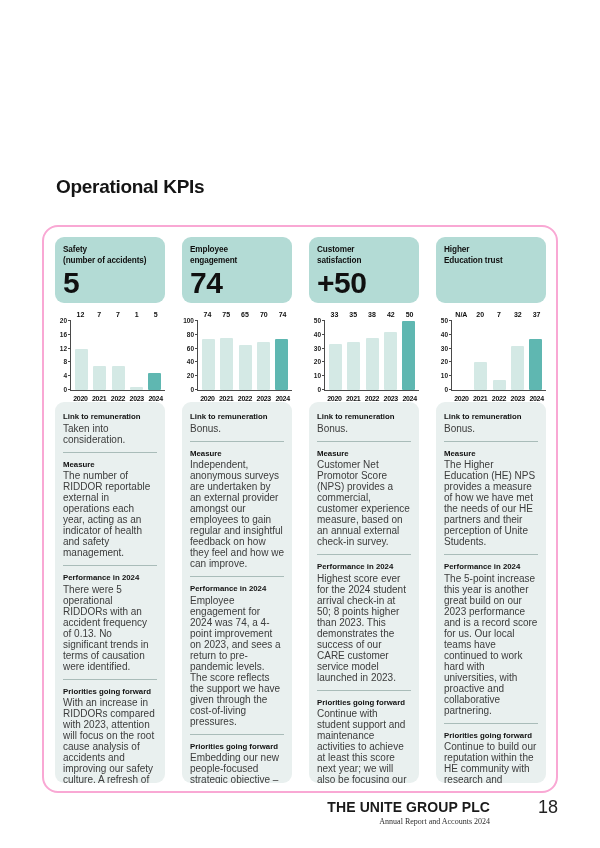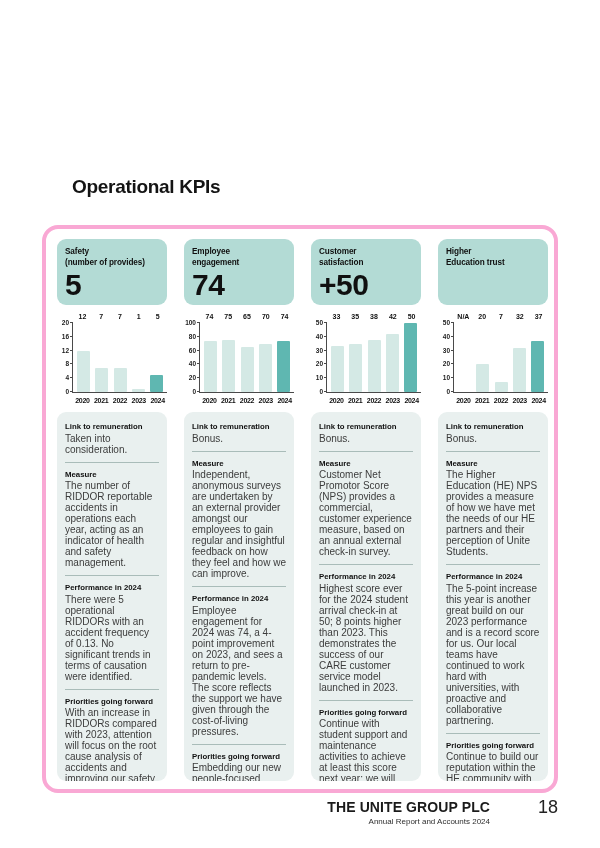--- a/index.html
+++ b/index.html
@@ -1,26 +1,26 @@
 <!DOCTYPE html>
 <html><head>
 <meta charset="utf-8">
 <style>
   html,body{margin:0;padding:0;background:#f2f2f2;}
   .page{
     position:relative;width:600px;height:848px;margin:0 auto;background:#ffffff;
     font-family:"Liberation Sans","DejaVu Sans",sans-serif;color:#111;overflow:hidden;
   }
   .page-title{
-    position:absolute;left:72px;top:176px;font-size:19px;font-weight:800;
+    position:absolute;left:56px;top:176px;font-size:19px;font-weight:800;
     letter-spacing:-0.3px;color:#141414;
   }
   .kpi-box{
     position:absolute;left:42px;top:225px;width:516px;height:568px;box-sizing:border-box;
-    border:4px solid #f9a8d4;border-radius:16px;background:#fff;
+    border:2px solid #f9a8d4;border-radius:16px;background:#fff;
     display:flex;gap:17px;padding:10px 10px 8px 11px;
   }
   .kpi-col{width:110px;min-width:110px;display:flex;flex-direction:column;}
   .kpi-card{
     height:66px;box-sizing:border-box;border-radius:9px;padding:8px 8px 4px;
     background:#b3dbd5;margin-bottom:6px;
   }
   .kpi-card .t-line{font-size:8.2px;font-weight:700;line-height:10.5px;letter-spacing:-0.1px;white-space:nowrap;color:#101010;}
   .kpi-headline{font-size:30px;font-weight:700;line-height:32px;margin-top:1px;letter-spacing:-0.5px;color:#101010;}
   
@@ -34,45 +34,45 @@
   .area{
     flex:1;height:69px;border-left:1px solid #4a4a4a;border-bottom:1px solid #4a4a4a;
     display:flex;align-items:flex-end;justify-content:space-around;padding:0 1px;
   }
   .slot{flex:1;display:flex;justify-content:center;align-items:flex-end;height:100%;}
   .bar{width:13px;border-radius:1px;}
   .years{display:flex;margin-left:16px;margin-top:4px;}
   .years span{flex:1;text-align:center;font-size:7px;font-weight:700;letter-spacing:-0.3px;color:#101010;}
   
   .panel{
-    margin-top:8px;flex:1;background:#e9f0ef;border-radius:9px;
+    margin-top:0;flex:1;background:#e9f0ef;border-radius:9px;
     padding:9px 8px;box-sizing:border-box;overflow:hidden;
   }
   .sec-h{font-size:7.8px;font-weight:700;color:#101010;line-height:11px;}
   .sec-b{font-size:10px;color:#3c3c3c;line-height:11px;margin-top:0.5px;}
   .divider{border-top:1px solid #a9bcb9;margin:7px 0 6px;}
   
   .footer{position:absolute;right:110px;top:799px;text-align:right;}
   .footer .company{font-size:14px;font-weight:700;color:#1a1a1a;letter-spacing:0.1px;}
-  .footer .report{font-size:8px;color:#2e2e2e;margin-top:1.5px;}
+  .footer .report{font-size:8px;color:#2e2e2e;margin-top:1.5px;font-family:Liberation Serif, serif;}
   .page-number{position:absolute;right:42px;top:797px;font-size:18px;color:#222;}
 </style>
 </head>
 <body>
 
 <div class="page">
 
   <div class="page-title">Operational KPIs</div>
 
   <div class="kpi-box">
 
     <div class="kpi-col">
       <div class="kpi-card">
         <div class="t-line">Safety</div>
-        <div class="t-line">(number of provides)</div>
+        <div class="t-line">(number of accidents)</div>
         <div class="kpi-headline">5</div>
       </div>
       <div class="chart">
           <div class="vals">
             <span>12</span>
             <span>7</span>
             <span>7</span>
             <span>1</span>
             <span>5</span>
           </div>
@@ -109,21 +109,21 @@
             <span>2022</span>
             <span>2023</span>
             <span>2024</span>
           </div>
         </div>
       <div class="panel">
           <div class="sec-h">Link to remuneration</div>
           <div class="sec-b">Taken into consideration.</div>
           <div class="divider"></div>
           <div class="sec-h">Measure</div>
-          <div class="sec-b">The number of RIDDOR reportable accidents in operations each year, acting as an indicator of health and safety management.</div>
+          <div class="sec-b">The number of RIDDOR reportable external in operations each year, acting as an indicator of health and safety management.</div>
           <div class="divider"></div>
           <div class="sec-h">Performance in 2024</div>
           <div class="sec-b">There were 5 operational RIDDORs with an accident frequency of 0.13. No significant trends in terms of causation were identified.</div>
           <div class="divider"></div>
           <div class="sec-h">Priorities going forward</div>
           <div class="sec-b">With an increase in RIDDORs compared with 2023, attention will focus on the root cause analysis of accidents and improving our safety culture. A refresh of our safety management system will ensure colleagues have the tools to work effectively and safely.</div>
         </div>
     </div>
 
     <div class="kpi-col">

